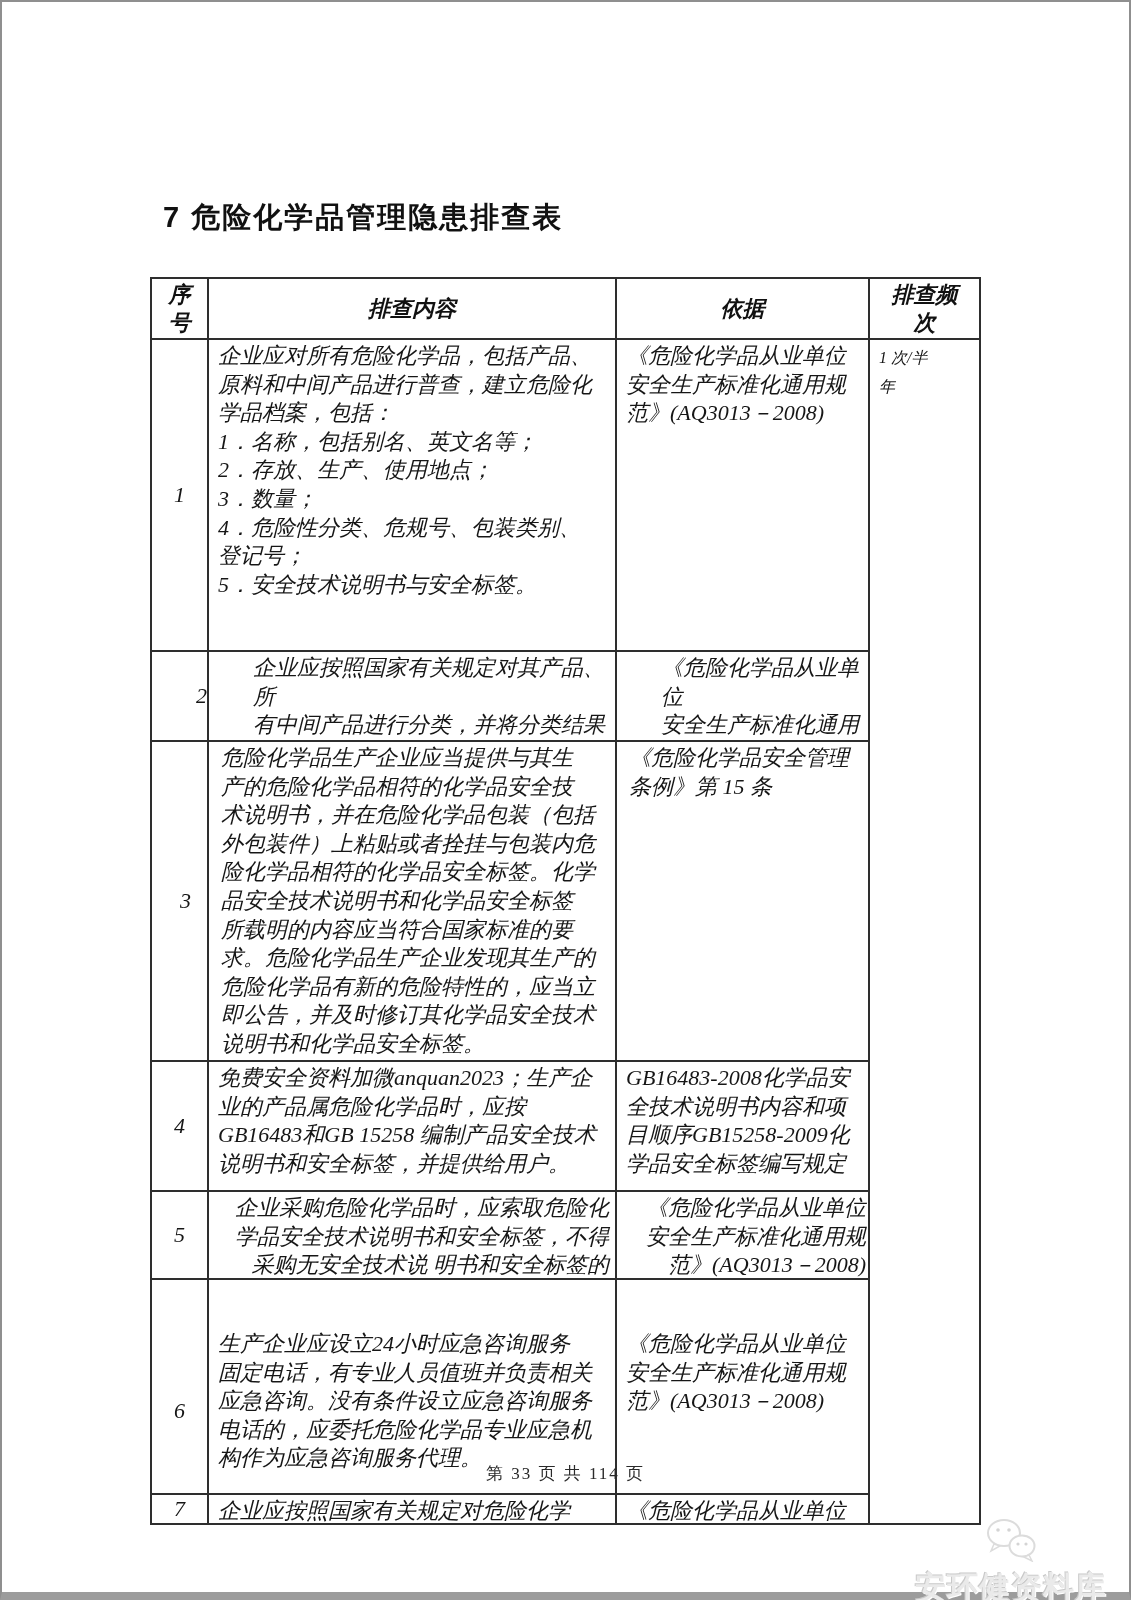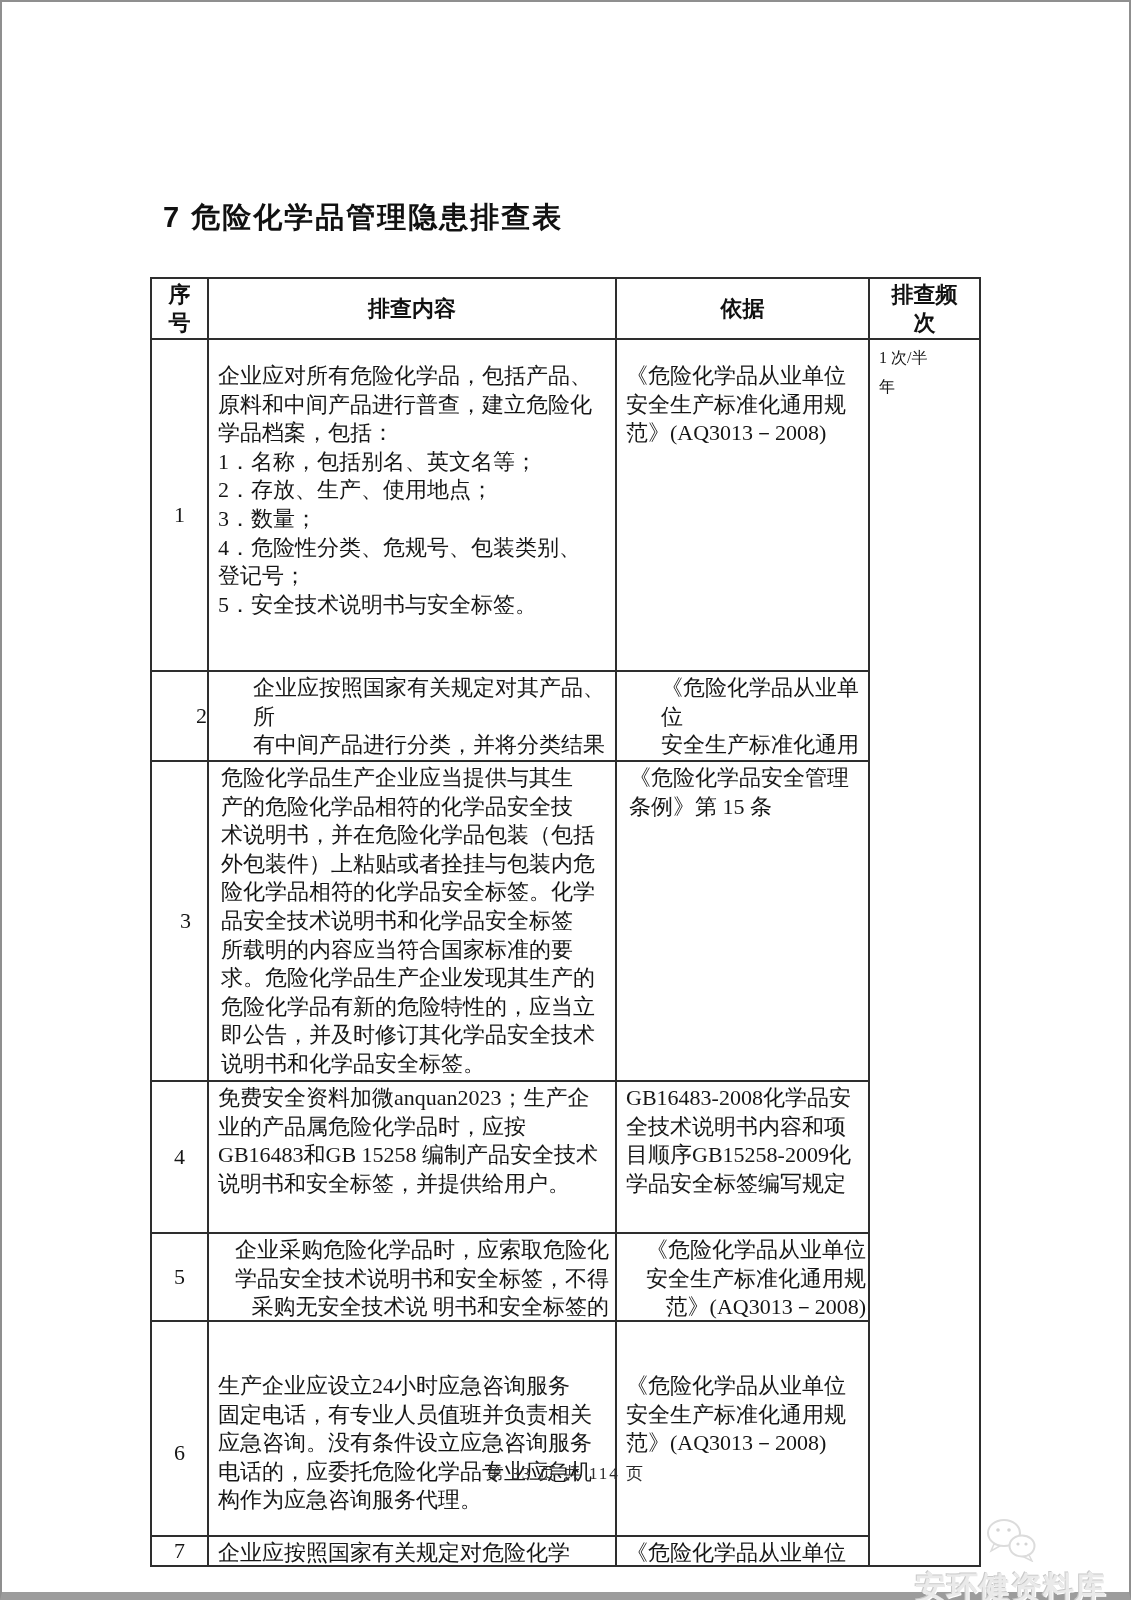--- a/index.html
+++ b/index.html
@@ -12,43 +12,43 @@
     border:2px solid #8f8f8f;border-bottom:8px solid #9c9c9c;
     pointer-events:none;
   }
   .title{
     position:absolute;left:163px;top:198px;
     font-family:"Liberation Sans","DejaVu Sans",sans-serif;
     font-weight:bold;font-size:29px;letter-spacing:2px;color:#111;
   }
   table.sheet{
     position:absolute;left:150px;top:277px;
-    border-collapse:collapse;table-layout:fixed;
+    border-collapse:collapse;table-layout:fixed;font-style:italic;
   }
   .sheet th,.sheet td{border:2px solid #2e2e2e;padding:0;vertical-align:top;}
   .box{box-sizing:border-box;overflow:hidden;}
   
   .sheet th .box{
     display:flex;align-items:center;justify-content:center;text-align:center;
     font-family:"Liberation Sans","DejaVu Sans",sans-serif;
     font-weight:bold;font-size:22px;line-height:28px;color:#111;
   }
   th.h-freq .box span{display:block;max-width:80px;}
   th.h-no .box span{display:block;max-width:26px;}
   
   td.no .box{display:flex;align-items:center;justify-content:center;font-size:22px;color:#161616;}
   td.content .box{padding:2px 6px 0 9px;font-size:22px;line-height:28.6px;white-space:pre-line;text-align:left;}
   td.basis  .box{padding:2px 2px 0 9px;font-size:22px;line-height:28.6px;white-space:pre-line;text-align:left;}
   td.freq   .box{padding:4px 2px 0 9px;font-size:16px;line-height:28.6px;white-space:pre-line;text-align:left;height:auto;}
   
   tr.rh .box{height:59px;}
-  tr.r1 td.no .box,tr.r1 td.content .box,tr.r1 td.basis .box{height:310px;margin-top:20px;}
+  tr.r1 td.no .box,tr.r1 td.content .box,tr.r1 td.basis .box{height:310px;}
   tr.r2 .box{height:88px;padding-left:44px;}
   tr.r3 .box{height:318px;padding-left:12px;}
-  tr.r4 .box{height:150px;}
+  tr.r4 .box{height:128px;}
   tr.r5 .box{height:86px;text-align:right;}
   tr.r6 .box{height:165px;margin-top:48px;}
   tr.r7 .box{height:28px;}
   .footer{
     position:absolute;top:1462px;left:0;width:100%;text-align:center;
     font-size:17px;letter-spacing:2px;color:#2a2a2a;
   }
   .watermark{
     position:absolute;top:1516px;right:24px;
     display:flex;align-items:center;gap:5px;flex-direction:column;

